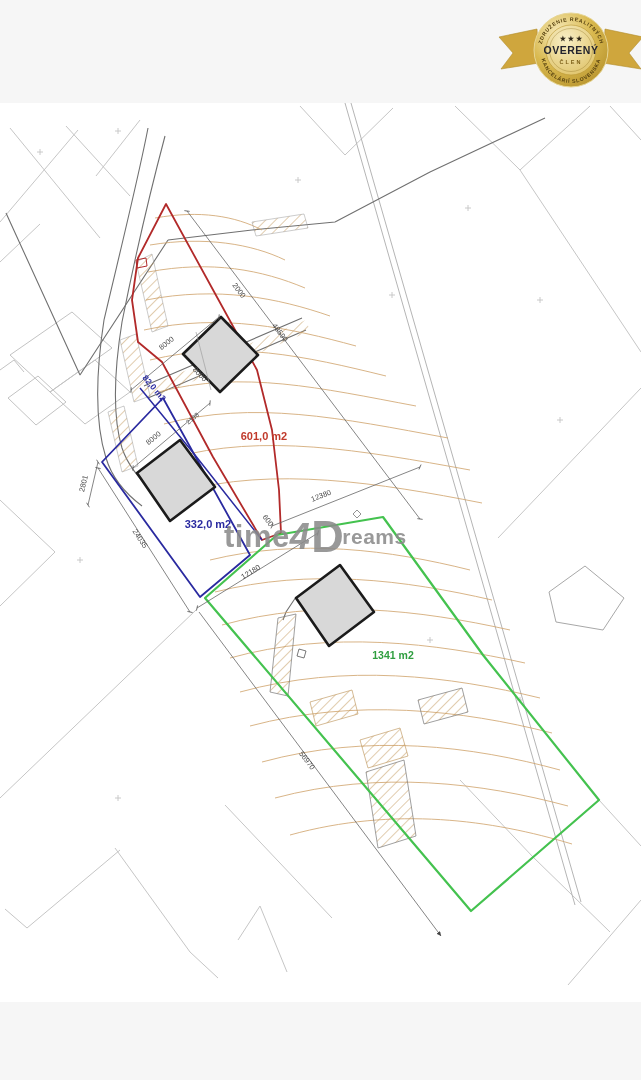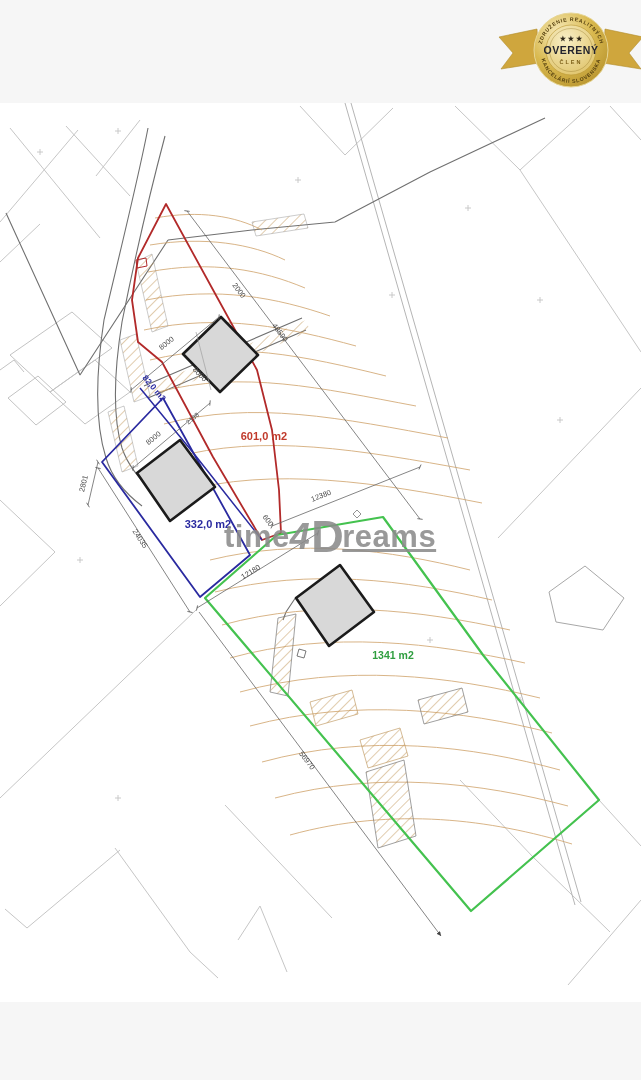--- a/index.html
+++ b/index.html
@@ -14,21 +14,21 @@
   
   .watermark{
     position:absolute;left:224px;top:512px;width:200px;height:50px;
     display:flex;align-items:center;justify-content:flex-start;
     color:#8b8b8b;opacity:.88;font-weight:bold;pointer-events:none;
     letter-spacing:.5px;white-space:nowrap;
   }
   .wm-time{font-size:31px;}
   .wm-4{font-size:36px;font-style:italic;margin:0 -2px 0 0;}
   .wm-D{font-size:45px;margin-left:3px;font-weight:bold;}
-  .wm-reams{font-size:31px;margin-left:-2px;text-decoration:underline;}
+  .wm-reams{font-size:21px;margin-left:-2px;}
   
   .badge{position:absolute;left:498px;top:5px;width:146px;height:90px;}
   .svg-text{font-family:"Liberation Sans", sans-serif;}
 </style>
 </head>
 <body>
 
 <div class="page">
 
   <svg class="plan-svg" width="641" height="1080" viewBox="0 0 641 1080">

